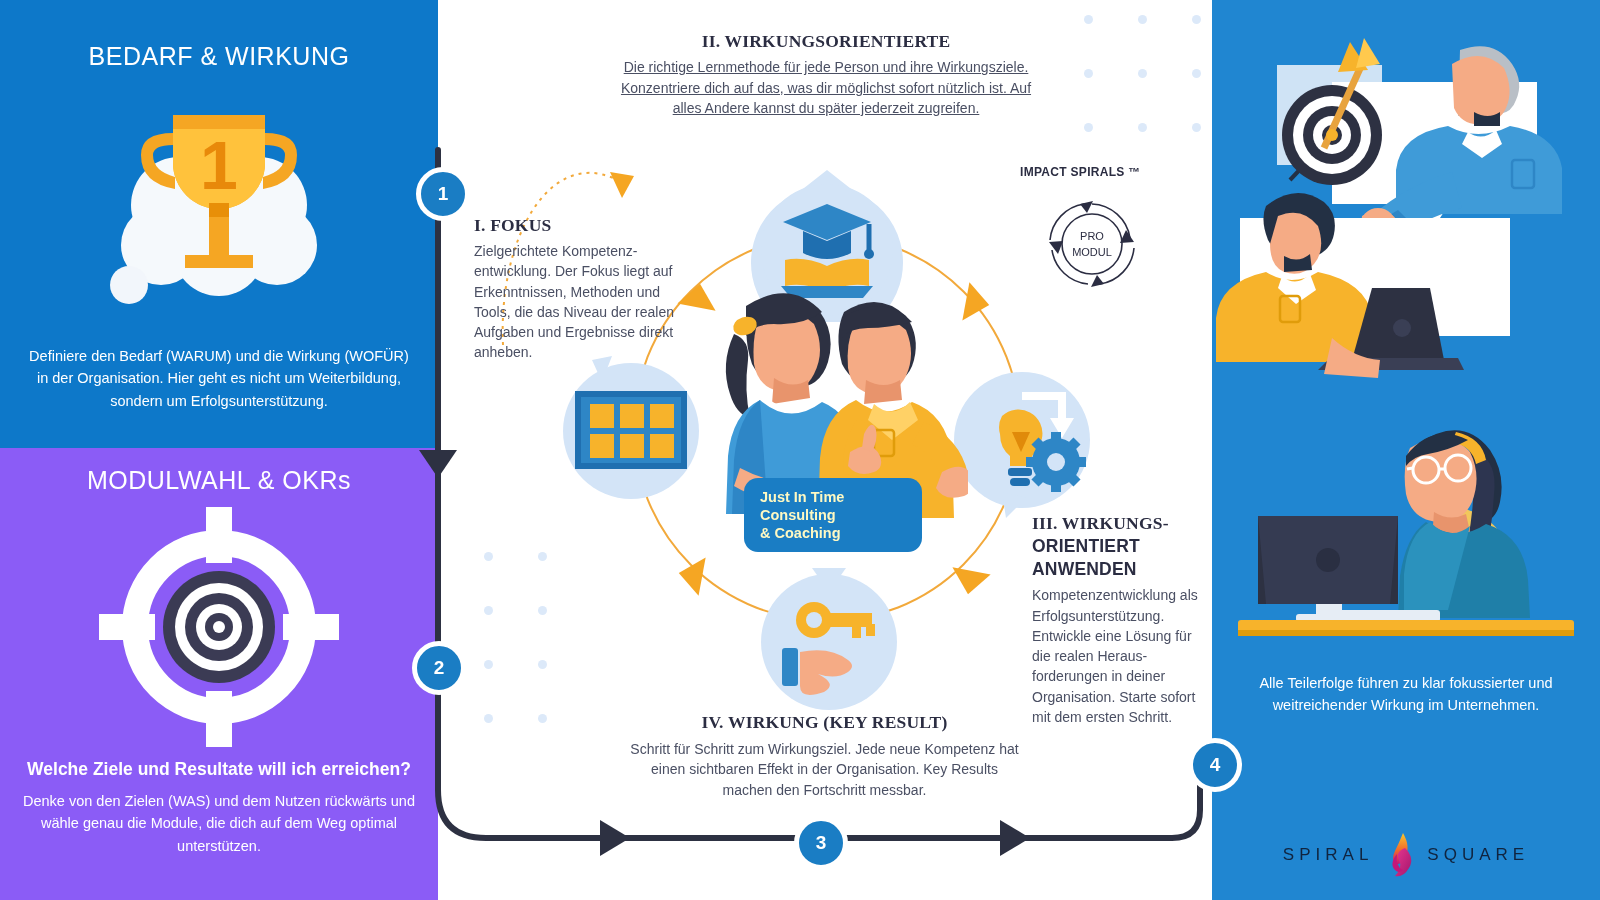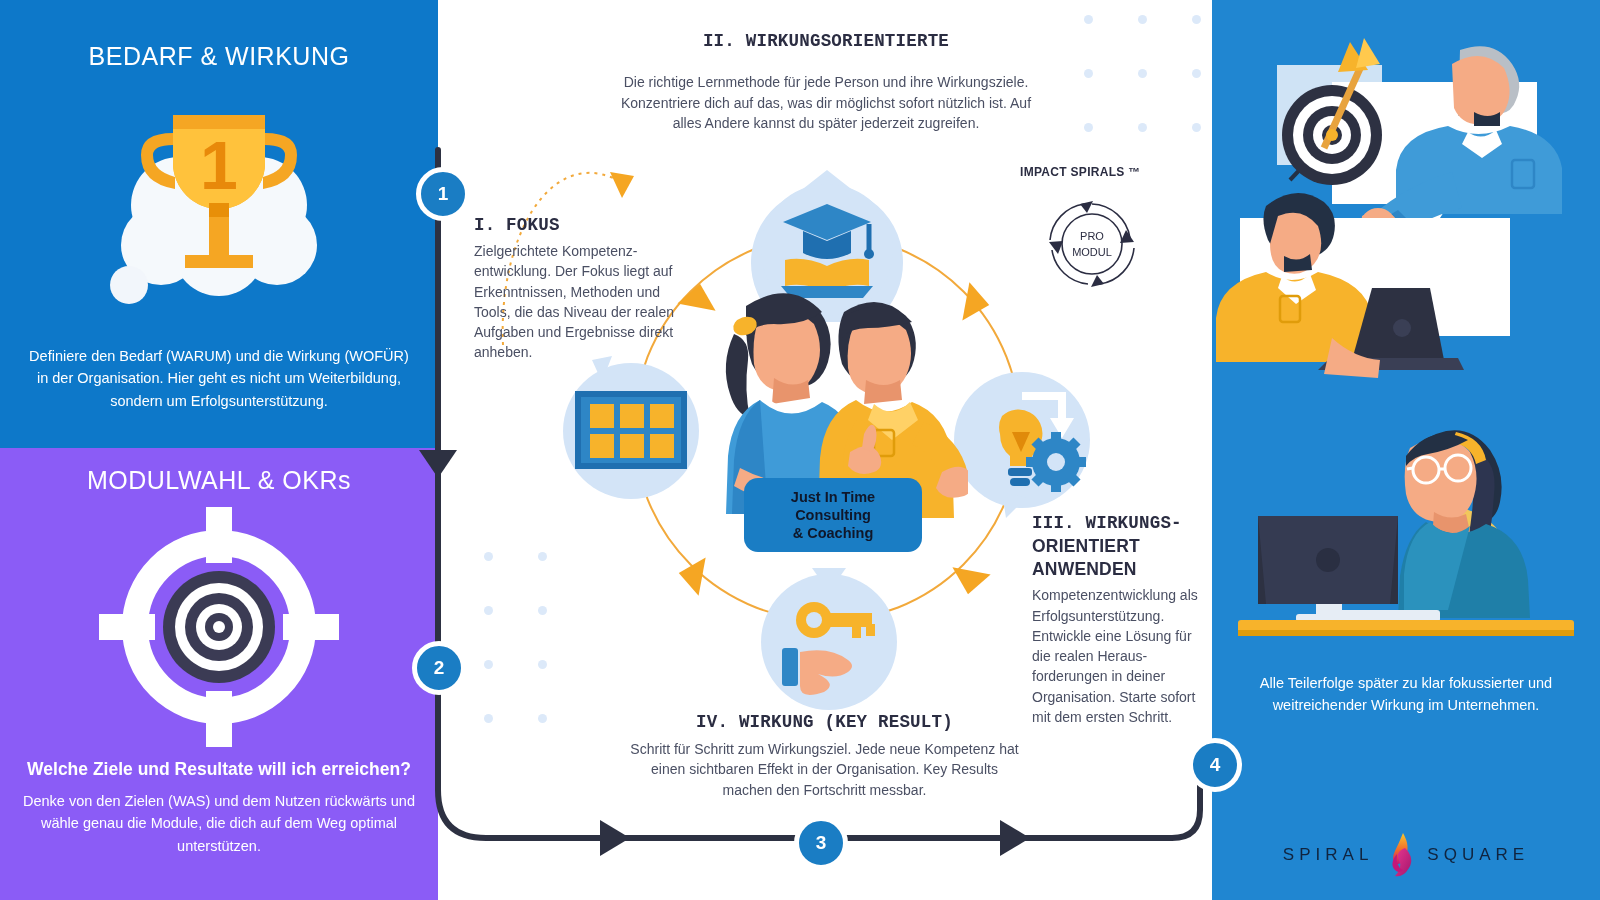--- a/index.html
+++ b/index.html
@@ -26,31 +26,31 @@
   
   .center{position:absolute;left:438px;top:0;width:774px;height:900px;background:#fff;overflow:hidden;}
 
   .dots{position:absolute;pointer-events:none;}
   .dot{position:absolute;width:9px;height:9px;border-radius:50%;background:#dce9f9;}
 
   .blk{position:absolute;color:#2b2d42;}
   .blk .hd{font-size:17.5px;font-weight:bold;line-height:1.2;letter-spacing:.2px;color:#2b2d42;}
   .blk .bd{font-size:14px;line-height:1.45;color:#4a4f63;margin-top:5px;}
 
-  .romans{font-family:Liberation Mono, monospace;}
+  .romans{font-family:Liberation Serif, serif;}
 
   
   .step{position:absolute;width:44px;height:44px;border-radius:50%;background:#1a7dc4;
         border:5px solid #fff;box-shadow:0 0 0 0 rgba(0,0,0,0);
         color:#fff;font-weight:bold;font-size:19px;display:flex;align-items:center;justify-content:center;z-index:40;}
 
   .lbl-impact{position:absolute;font-size:12px;font-weight:bold;color:#2b2d42;letter-spacing:.3px;}
 
-  .badge{position:absolute;background:#1a7dc4;color:#0f172a;border-radius:14px;
-         font-size:14.5px;font-weight:bold;text-align:center;line-height:1.25;
+  .badge{position:absolute;background:#1a7dc4;color:#fef9c3;border-radius:14px;
+         font-size:14.5px;font-weight:bold;text-align:left;line-height:1.25;
          padding:10px 16px;z-index:30;}
 
   svg{display:block;}
   .abs{position:absolute;left:0;top:0;}
 </style>
 </head>
 <body>
 
 <div id="stage">
 
@@ -194,21 +194,21 @@
       <rect x="104" y="196" width="26" height="12" fill="#e6edf5"></rect>
       <rect x="84" y="206" width="66" height="8" rx="3" fill="#e6edf5"></rect>
 
       <rect x="108" y="202" width="120" height="12" rx="3" fill="#e6edf5"></rect>
 
       <rect x="26" y="212" width="336" height="14" rx="3" fill="#f7b32b"></rect>
       <rect x="26" y="222" width="336" height="6" fill="#e09c0a"></rect>
     </svg>
 
     <div style="position:absolute;top:210px;left:0;width:100%;">
-      <div class="pr-body">Alle Teilerfolge später zu klar fokussierter und weitreichender Wirkung im Unternehmen.</div>
+      <div class="pr-body">Alle Teilerfolge führen zu klar fokussierter und weitreichender Wirkung im Unternehmen.</div>
     </div>
 
     <div style="position:absolute;bottom:22px;left:0;width:100%;display:flex;align-items:center;justify-content:center;gap:10px;">
       <span style="font-size:17px;letter-spacing:5px;color:#10243f;font-weight:500;">SPIRAL</span>
       <span>
         <svg width="34" height="46" viewBox="0 0 34 46">
           <defs>
             <linearGradient id="fl1" x1="0" y1="0" x2="0" y2="1">
               <stop offset="0%" stop-color="#f7c82e"></stop>
                 <stop offset="55%" stop-color="#f26a2a"></stop>
@@ -270,21 +270,21 @@
 
     <div class="blk" style="left:36px;top:215px;width:215px;">
       <div class="hd romans">I. FOKUS</div>
       <div class="bd">Zielgerichtete Kompetenz-entwicklung. Der Fokus liegt auf Erkenntnissen, Methoden und Tools, die das Niveau der realen Aufgaben und Ergebnisse direkt anheben.</div>
     </div>
 
     <div class="blk" style="left:118px;top:30px;width:540px;text-align:center;">
       <div class="hd" style="line-height:1.28;">
         <div class="romans">II. WIRKUNGSORIENTIERTE</div>
       </div>
-      <div class="bd" style="margin:20px auto 0;width:420px;">Die richtige Lernmethode für jede Person und ihre Wirkungsziele. Konzentriere dich auf das, was dir möglichst sofort nützlich ist. Auf alles Andere kannst du später jederzeit zugreifen.</div>
+      <div class="bd" style="margin:5px auto 0;width:420px;text-decoration:underline;">Die richtige Lernmethode für jede Person und ihre Wirkungsziele. Konzentriere dich auf das, was dir möglichst sofort nützlich ist. Auf alles Andere kannst du später jederzeit zugreifen.</div>
     </div>
 
     <div class="blk" style="left:594px;top:512px;width:180px;">
       <div class="hd" style="line-height:1.3;">
         <div class="romans">III. WIRKUNGS-</div>
         <div>ORIENTIERT</div>
         <div>ANWENDEN</div>
       </div>
       <div class="bd">Kompetenzentwicklung als Erfolgsunterstützung. Entwickle eine Lösung für die realen Heraus-forderungen in deiner Organisation. Starte sofort mit dem ersten Schritt.</div>
     </div>

